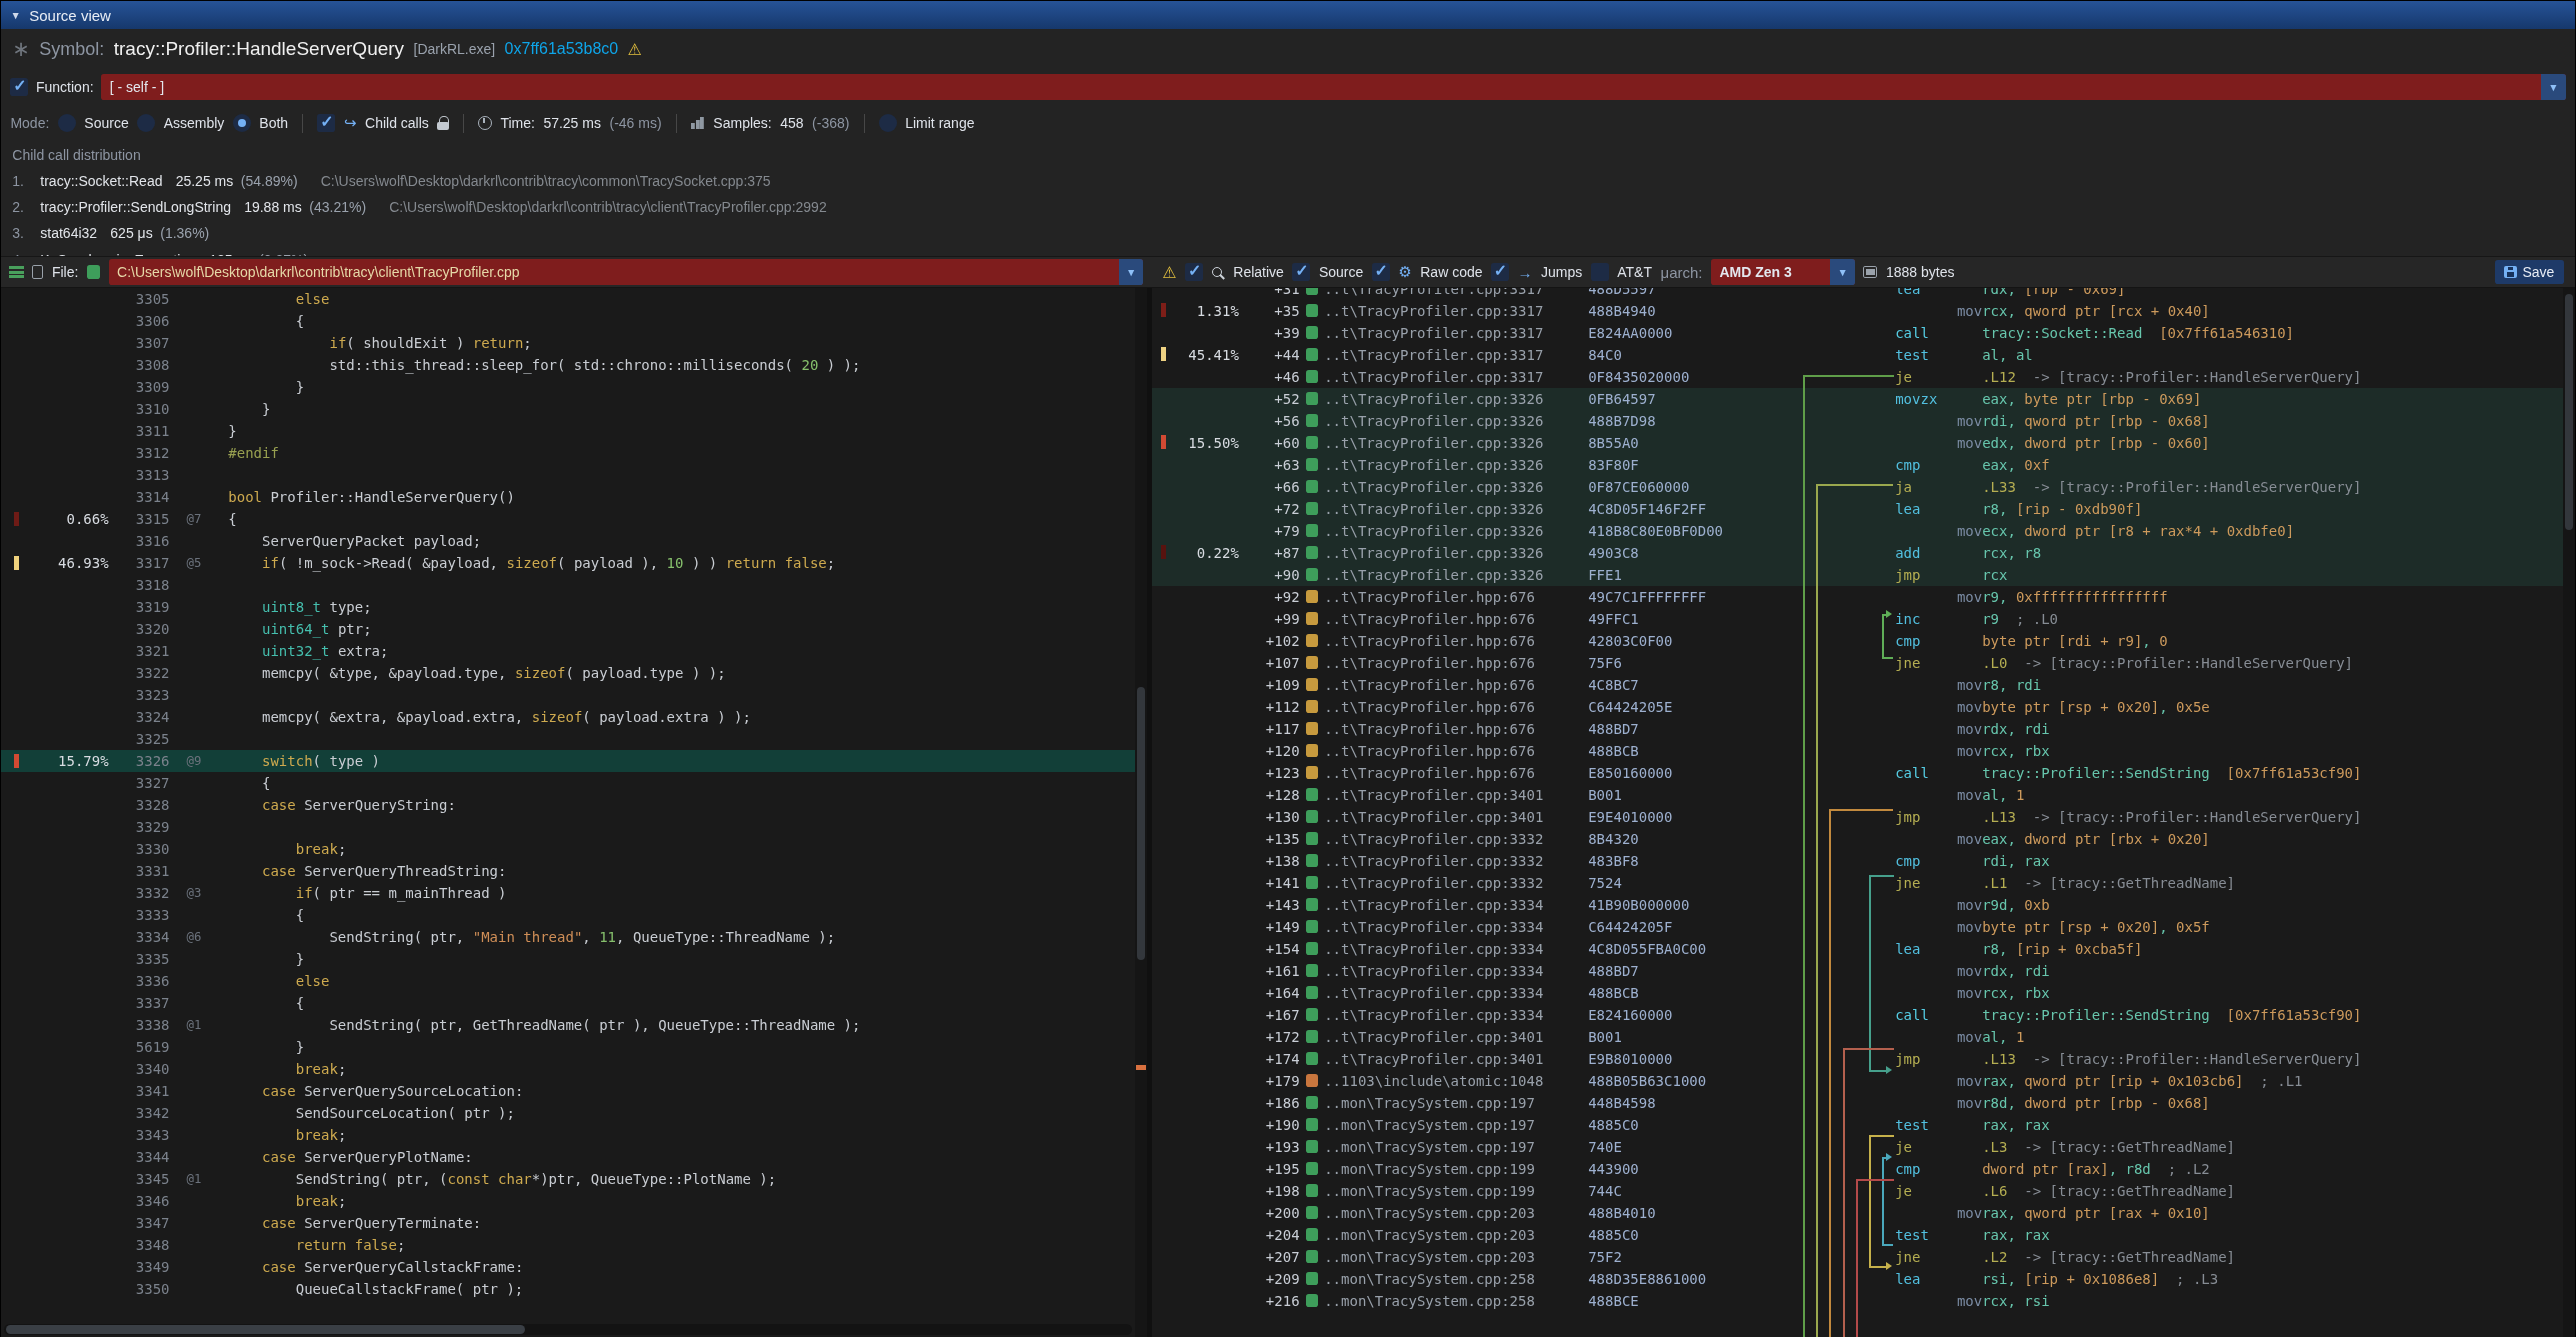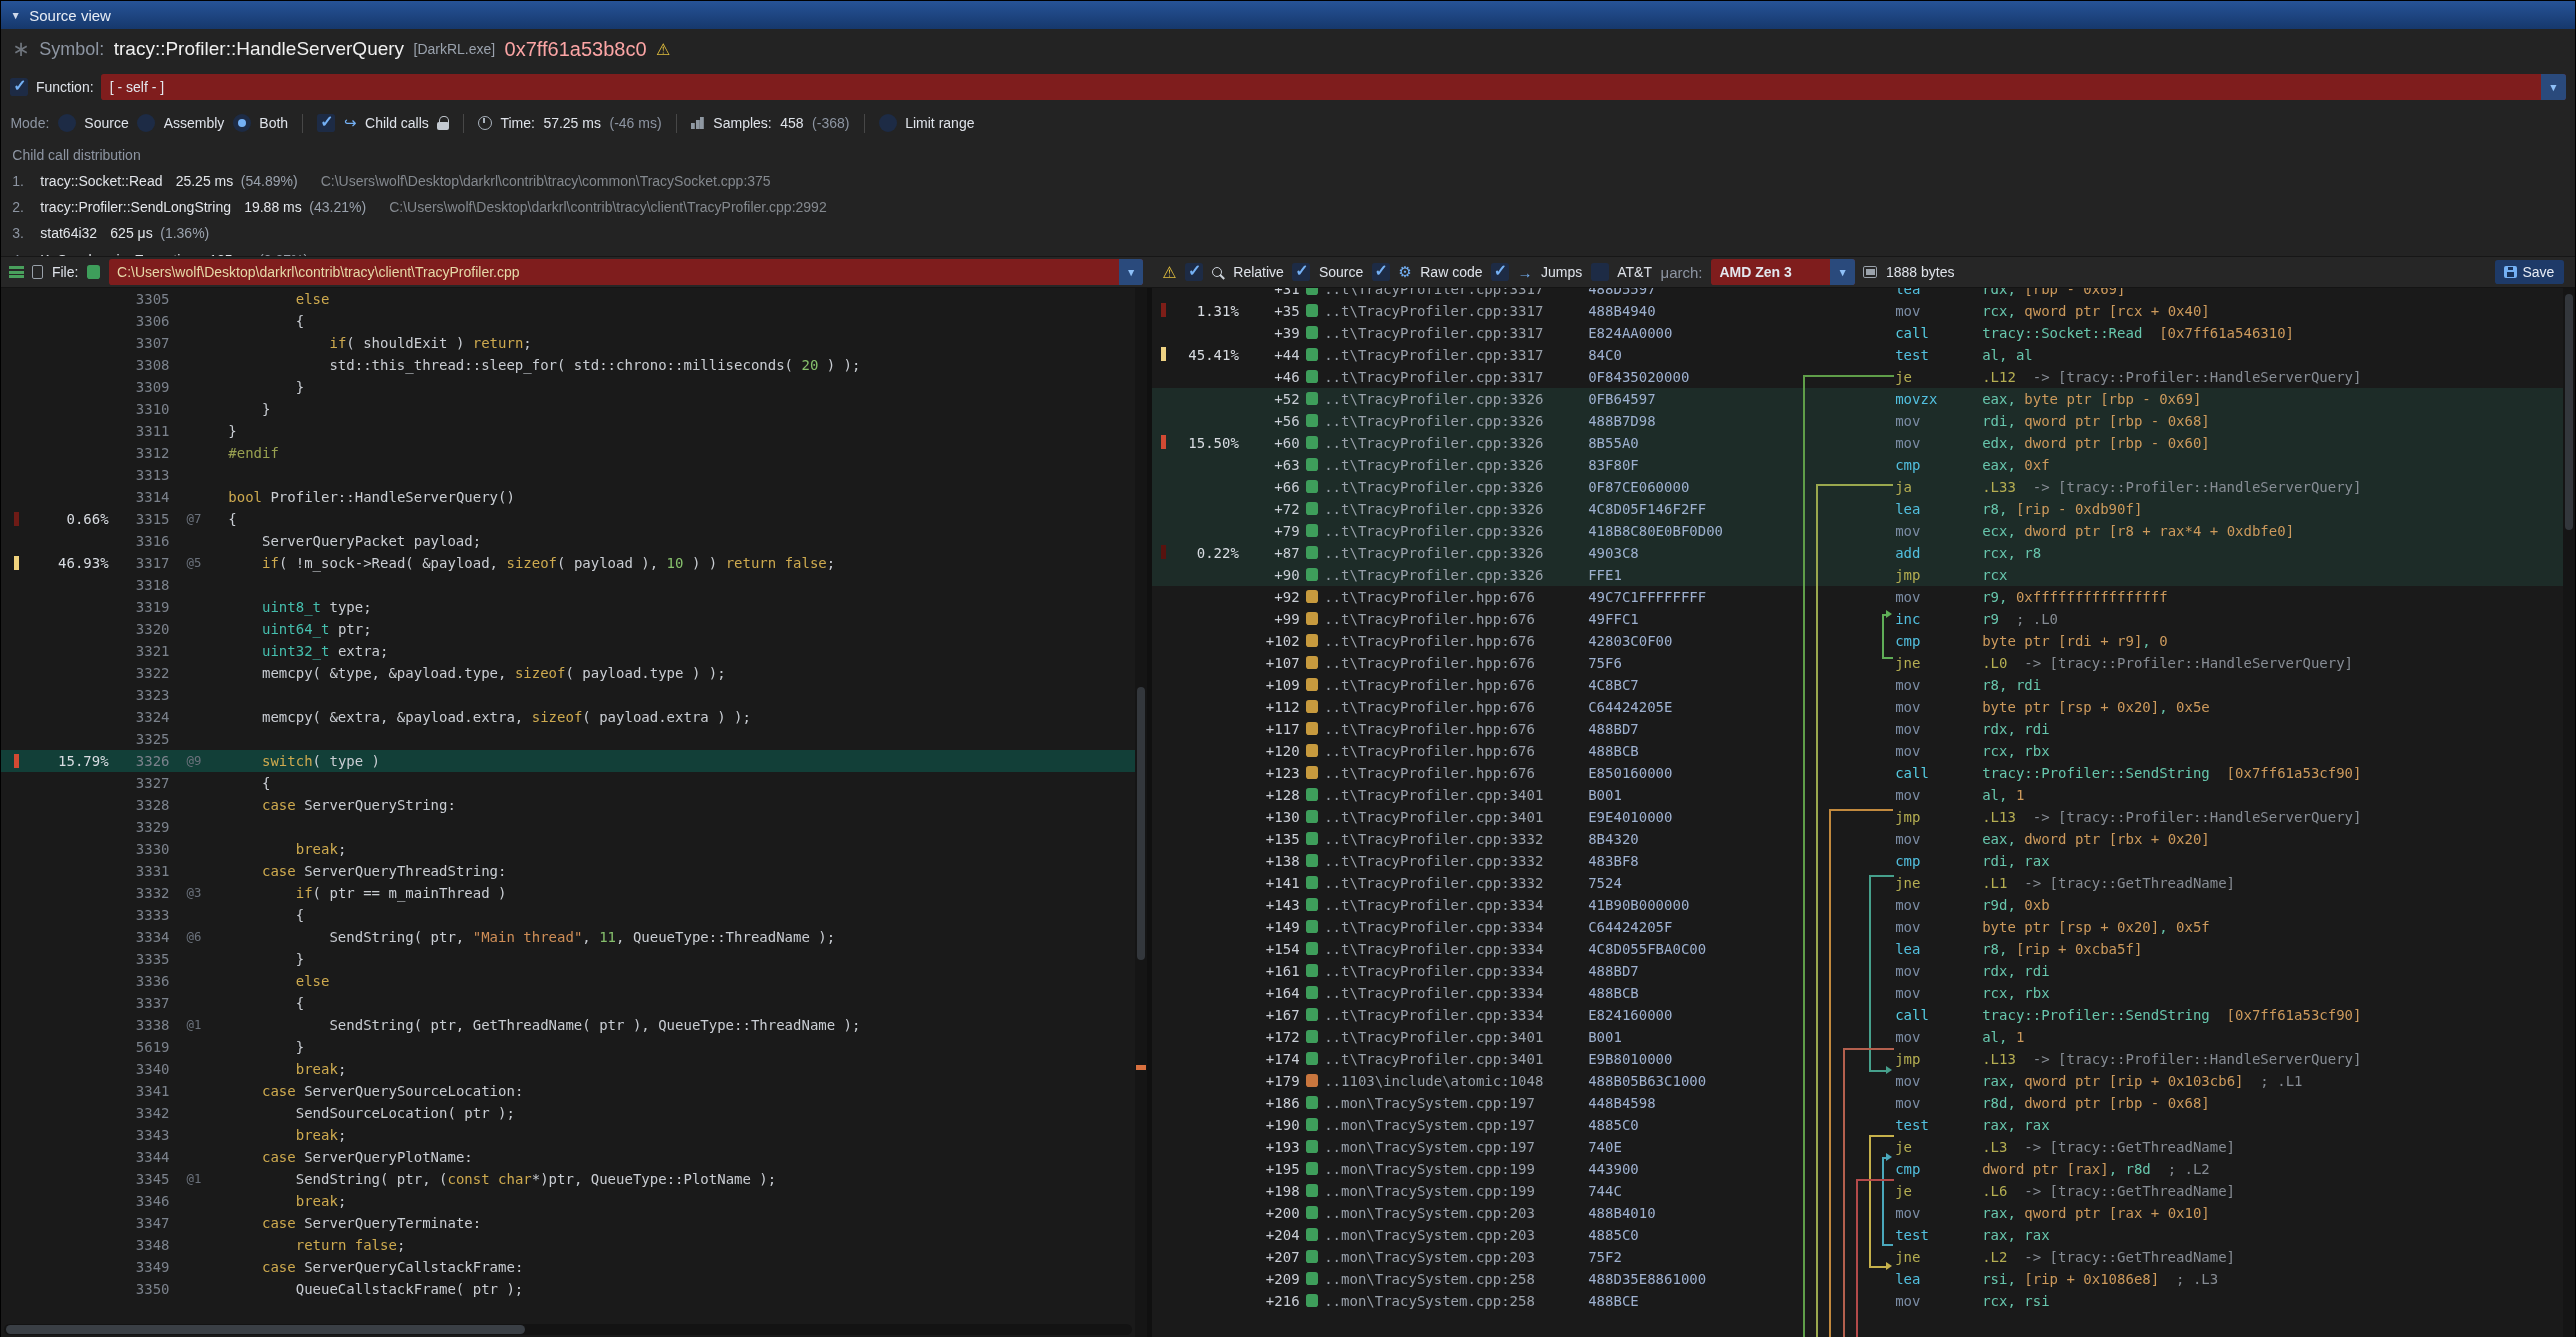--- a/index.html
+++ b/index.html
@@ -11,21 +11,21 @@
   .titlebar{height:28px;background:linear-gradient(#265397,#16386c);display:flex;align-items:center;
             padding:0 9.4px;gap:8.5px;color:#e8edf5;font-size:15px;}
   .collapse{color:#cfd9ea;font-size:10.4px;}
 
   
   .symbol-row{height:40px;display:flex;align-items:center;padding:0 11.3px;gap:9.4px;}
   .sym-icon{color:#6f757d;font-size:21px;}
   .sym-label{color:#8d95a2;font-size:18px;}
   .sym-name{color:#f0f0f0;font-size:19px;}
   .sym-module{color:#9aa2ad;font-size:14px;}
-  .sym-addr{color:#fca5a5;font-size:20px;}
+  .sym-addr{color:#0ea5e9;font-size:16px;}
   .warn{color:#e2bf3e;font-size:16px;}
 
   
   .function-row{height:36px;display:flex;align-items:center;padding:0 9.4px;gap:7.6px;font-size:14px;}
   .mode-row{height:36px;display:flex;align-items:center;padding:0 9.4px;gap:8.5px;font-size:14px;}
   .combo{height:25.5px;background:#7f1d1d;border-radius:2.8px;display:flex;align-items:center;overflow:hidden;}
   .combo.grow{flex:1;}
   .combo.small{width:144px;flex:none;font-weight:bold;}
   .combo .val{flex:1;padding:0 8.5px;font-size:14px;color:#e3e7ee;white-space:nowrap;}
   .combo .arrow{width:24.6px;height:25.5px;background:#2a4a7c;display:flex;align-items:center;justify-content:center;
@@ -113,21 +113,21 @@
   .arow.hl{background:rgba(45,125,105,0.18);}
   .a-pct{width:85px;flex:none;position:relative;text-align:right;padding-right:5.7px;color:#d8dce2;}
   .a-pct .bar{position:absolute;left:1.9px;top:3.8px;width:4.7px;height:14px;}
   .a-off{width:55px;flex:none;text-align:right;color:#c9ced6;}
   .a-icon{width:24.6px;flex:none;display:flex;align-items:center;justify-content:center;}
   .a-icon i{width:12.3px;height:12.3px;border-radius:2.8px;display:block;}
   .a-loc{width:264px;flex:none;color:#99a1ab;white-space:pre;overflow:hidden;}
   .a-bytes{width:165px;flex:none;color:#9db0cf;white-space:pre;overflow:hidden;}
   .a-gut{width:142px;flex:none;}
   .a-mn{width:87px;flex:none;}
-  .mn-mov{color:#7b8ca4;}
+  .mn-mov{color:#7b8ca4;text-align:right;}
   .mn-op{color:#52c0e0;}
   .mn-call{color:#55cde4;}
   .mn-jmp{color:#b5ae52;}
   .a-ops{flex:1;color:#67c6ad;white-space:pre;overflow:hidden;}
   .ak-mem{color:#cd9a5c;}
   .ak-lbl{color:#b5ae52;}
   .a-tgt{color:#878d95;}
   .a-cm{color:#878d95;}
 
   .jump-overlay{position:absolute;inset:0;pointer-events:none;z-index:3;}

